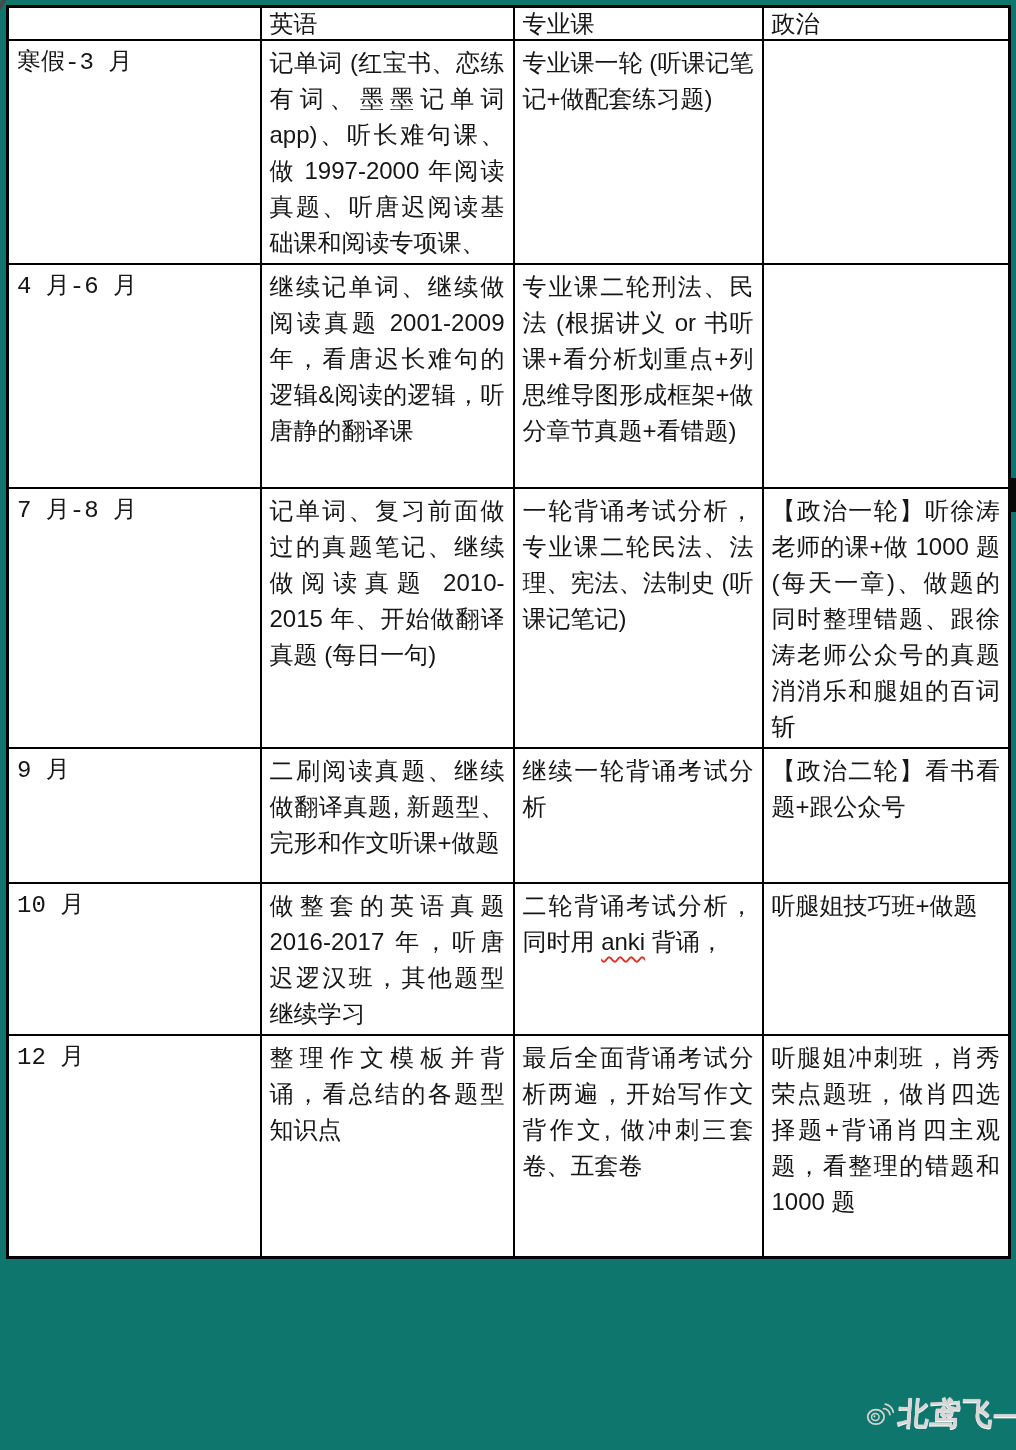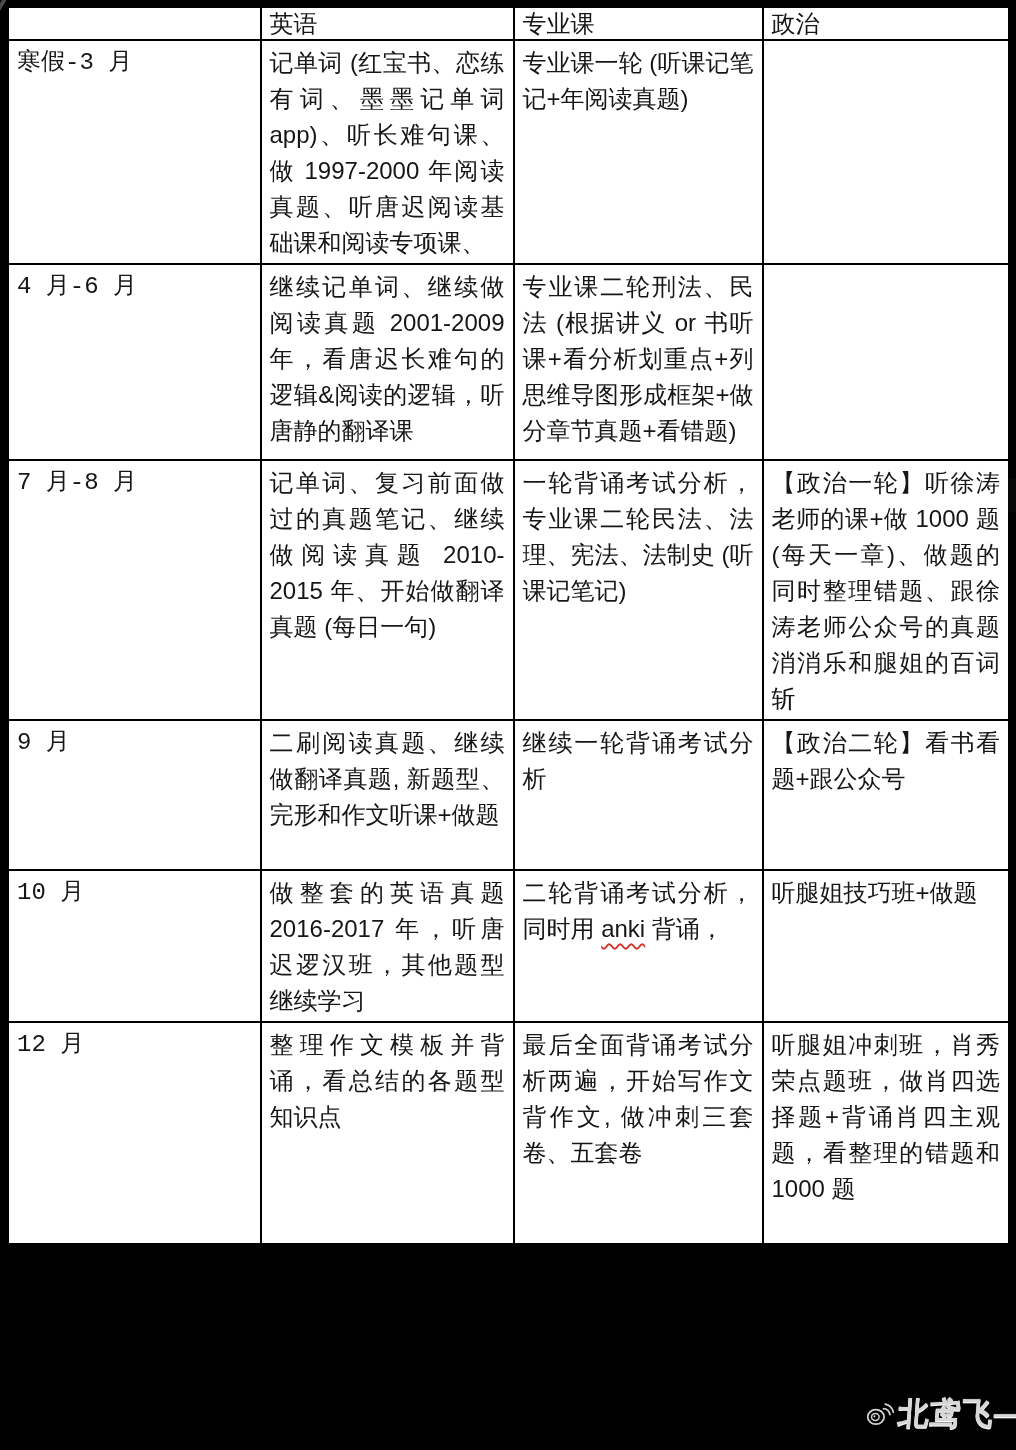--- a/index.html
+++ b/index.html
@@ -4,21 +4,21 @@
 <style>
   html,body{
     margin:0; padding:0;
     width:1016px; height:1450px;
     background:#fcfcfc;
     overflow:hidden;
     font-family:"Liberation Sans","DejaVu Sans",sans-serif;
     color:var(--ink,#161616);
     position:relative;
   }
-  .page{ position:absolute; inset:0; background:#000000; }
+  .page{ position:absolute; inset:0; background:#0f766e; }
 
   table.plan-table{
     position:absolute; left:6px; top:5px;
     border-collapse:collapse;
     table-layout:fixed;
     width:1002px;
     background:#fff;
     border:3px solid var(--line,#000);
   }
   col.c0{width:253px} col.c1{width:253px} col.c2{width:249px} col.c3{width:247px}
@@ -30,23 +30,23 @@
     font-size:24px;
     line-height:36px;
     font-weight:normal;
     text-align:left;
     overflow:hidden;
   }
   thead tr{ height:33px; }
   thead th{ line-height:26px; padding-top:3px; }
 
   tbody tr:nth-child(1){height:222px}
-  tbody tr:nth-child(2){height:196px}
+  tbody tr:nth-child(2){height:224px}
   tbody tr:nth-child(3){height:260px}
-  tbody tr:nth-child(4){height:150px}
+  tbody tr:nth-child(4){height:135px}
   tbody tr:nth-child(5){height:147px}
   tbody tr:nth-child(6){height:222px}
   tbody tr:nth-child(7){height:179px}
 
   td.content-cell{
     text-align:justify;
     text-justify:inter-character;
   }
   td.label-cell{ text-align:left;font-family:Liberation Mono, monospace; }
 
@@ -104,21 +104,21 @@
         <th></th>
         <th>英语</th>
         <th>专业课</th>
         <th>政治</th>
       </tr>
     </thead>
     <tbody>
         <tr>
           <td class="label-cell">寒假-3 月</td>
           <td class="content-cell"><span>记单词 (红宝书、恋练有词、墨墨记单词app)、听长难句课、做 1997-2000 年阅读真题、听唐迟阅读基础课和阅读专项课、</span></td>
-          <td class="content-cell"><span>专业课一轮 (听课记笔记+年阅读真题)</span></td>
+          <td class="content-cell"><span>专业课一轮 (听课记笔记+做配套练习题)</span></td>
           <td class="content-cell"></td>
         </tr>
         <tr>
           <td class="label-cell">4 月-6 月</td>
           <td class="content-cell"><span>继续记单词、继续做阅读真题 2001-2009 年，看唐迟长难句的逻辑&amp;阅读的逻辑，听唐静的翻译课</span></td>
           <td class="content-cell"><span>专业课二轮刑法、民法 (根据讲义 or 书听课+看分析划重点+列思维导图形成框架+做分章节真题+看错题)</span></td>
           <td class="content-cell"></td>
         </tr>
         <tr>
           <td class="label-cell">7 月-8 月</td>

